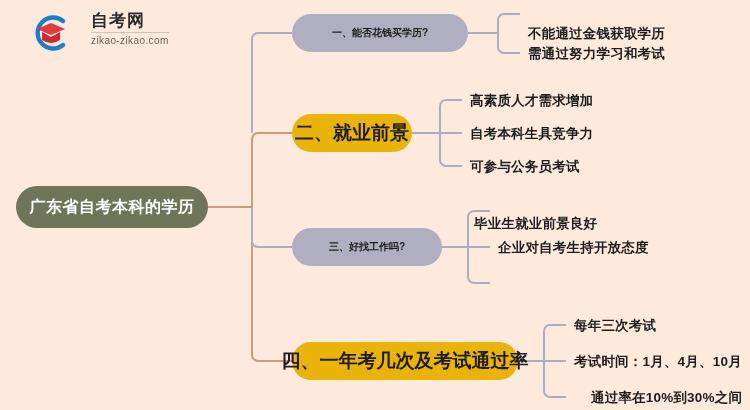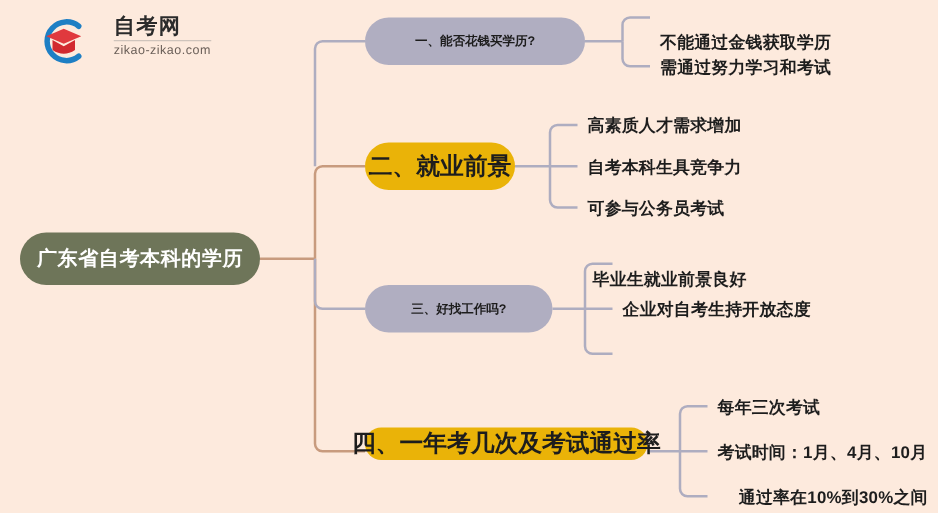--- a/index.html
+++ b/index.html
@@ -156,18 +156,18 @@
 
   <div class="node tan" style="left:292px; top:114px; width:120px; height:38px;">二、就业前景</div>
   <div class="leaf" style="left:470px; top:92px;">高素质人才需求增加</div>
   <div class="leaf" style="left:470px; top:125px;">自考本科生具竞争力</div>
   <div class="leaf" style="left:470px; top:158px;">可参与公务员考试</div>
 
   <div class="node purple" style="left:292px; top:228px; width:150px; height:38px;">三、好找工作吗?</div>
   <div class="leaf" style="left:474px; top:203px;margin-top:12px;">毕业生就业前景良好</div>
   <div class="leaf" style="left:498px; top:239px;">企业对自考生持开放态度</div>
 
-  <div class="node tan" style="left:292px; top:342px; width:226px; height:26px;">四、一年考几次及考试通过率</div>
+  <div class="node tan" style="left:292px; top:342px; width:226px; height:38px;">四、一年考几次及考试通过率</div>
   <div class="leaf" style="left:574px; top:317px;">每年三次考试</div>
   <div class="leaf" style="left:574px; top:353px;">考试时间：1月、4月、10月</div>
   <div class="leaf" style="left:591px; top:389px;">通过率在10%到30%之间</div>
 
 </div>
 
 </body></html>

